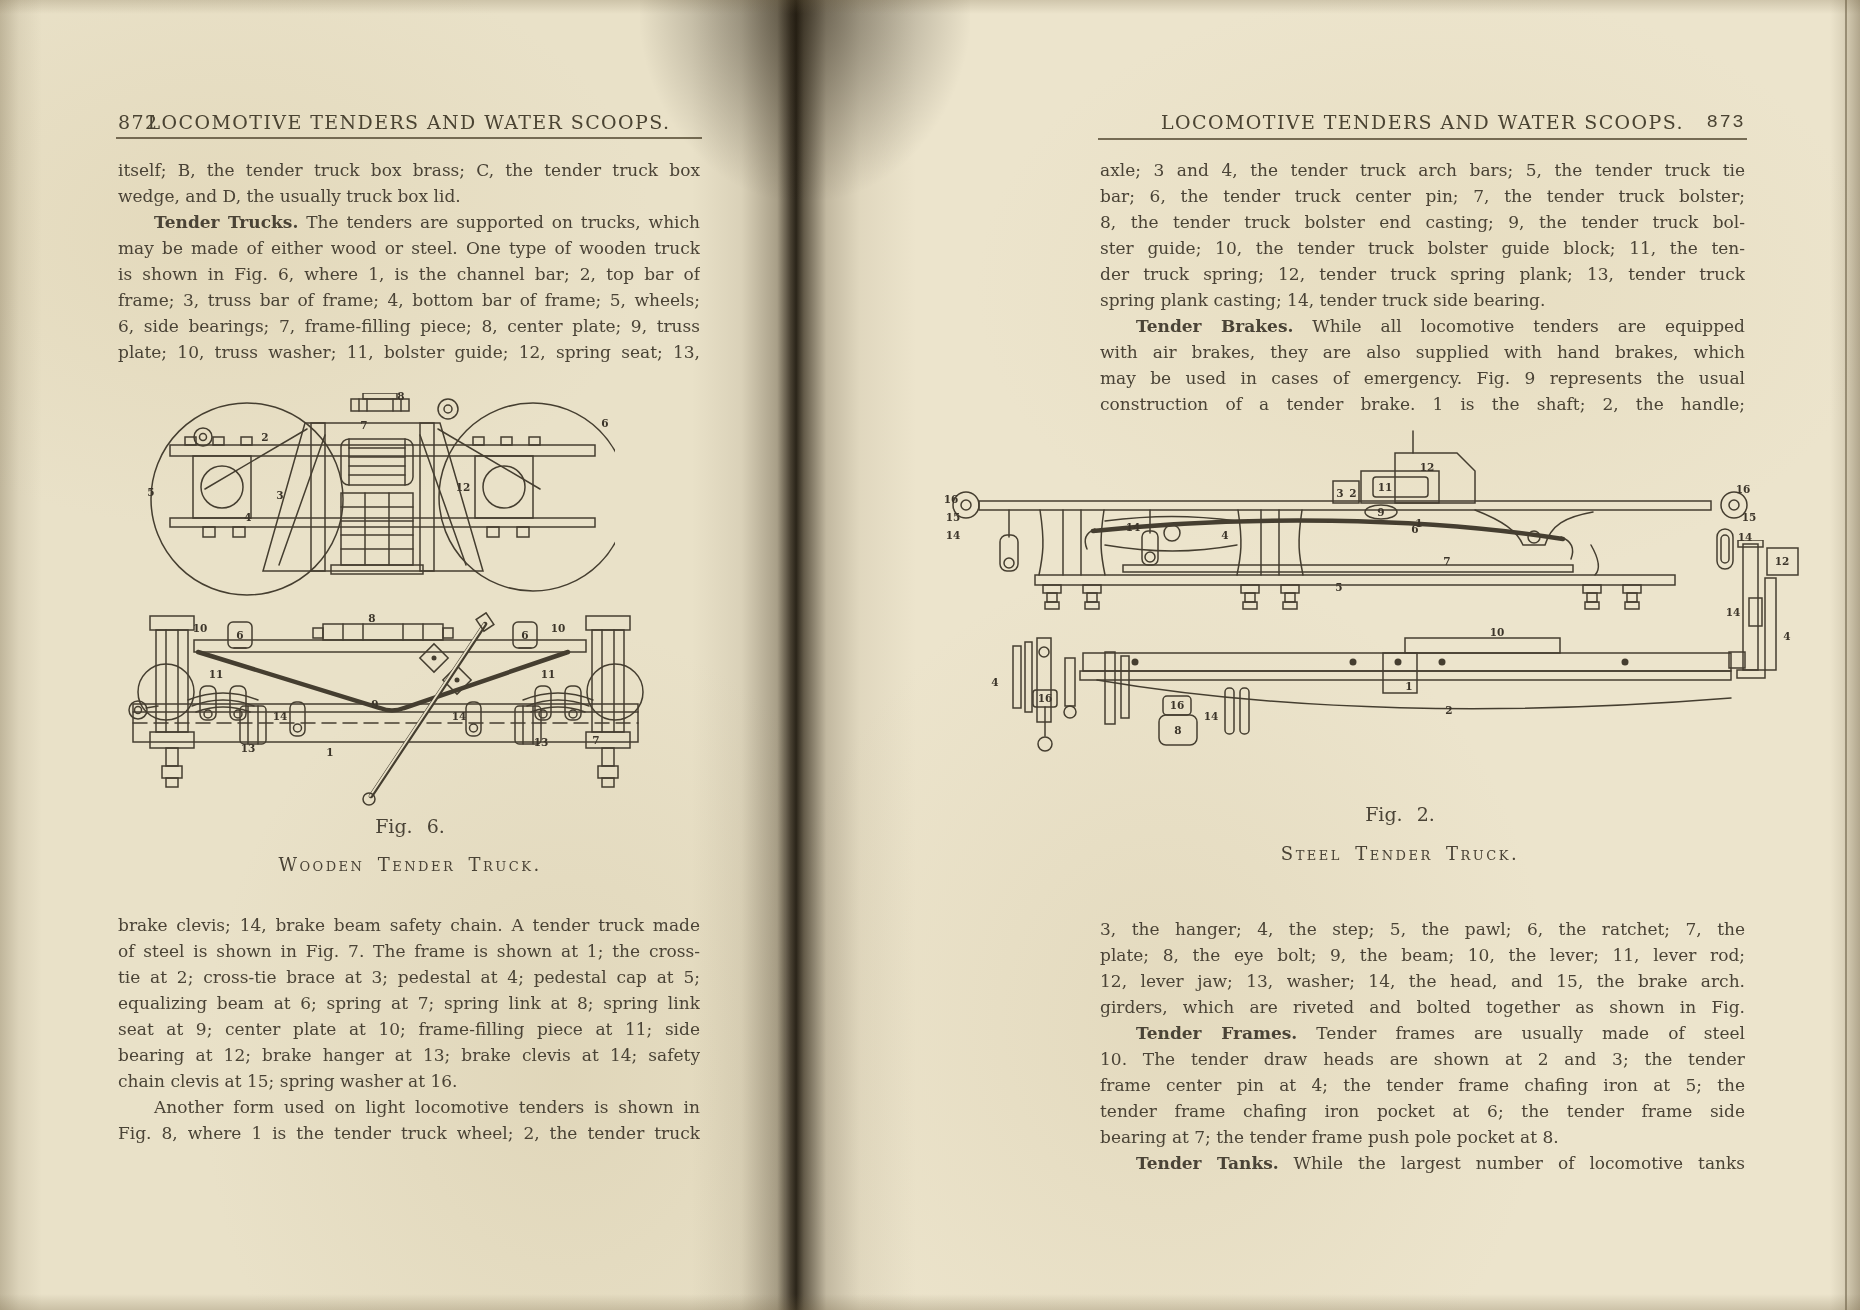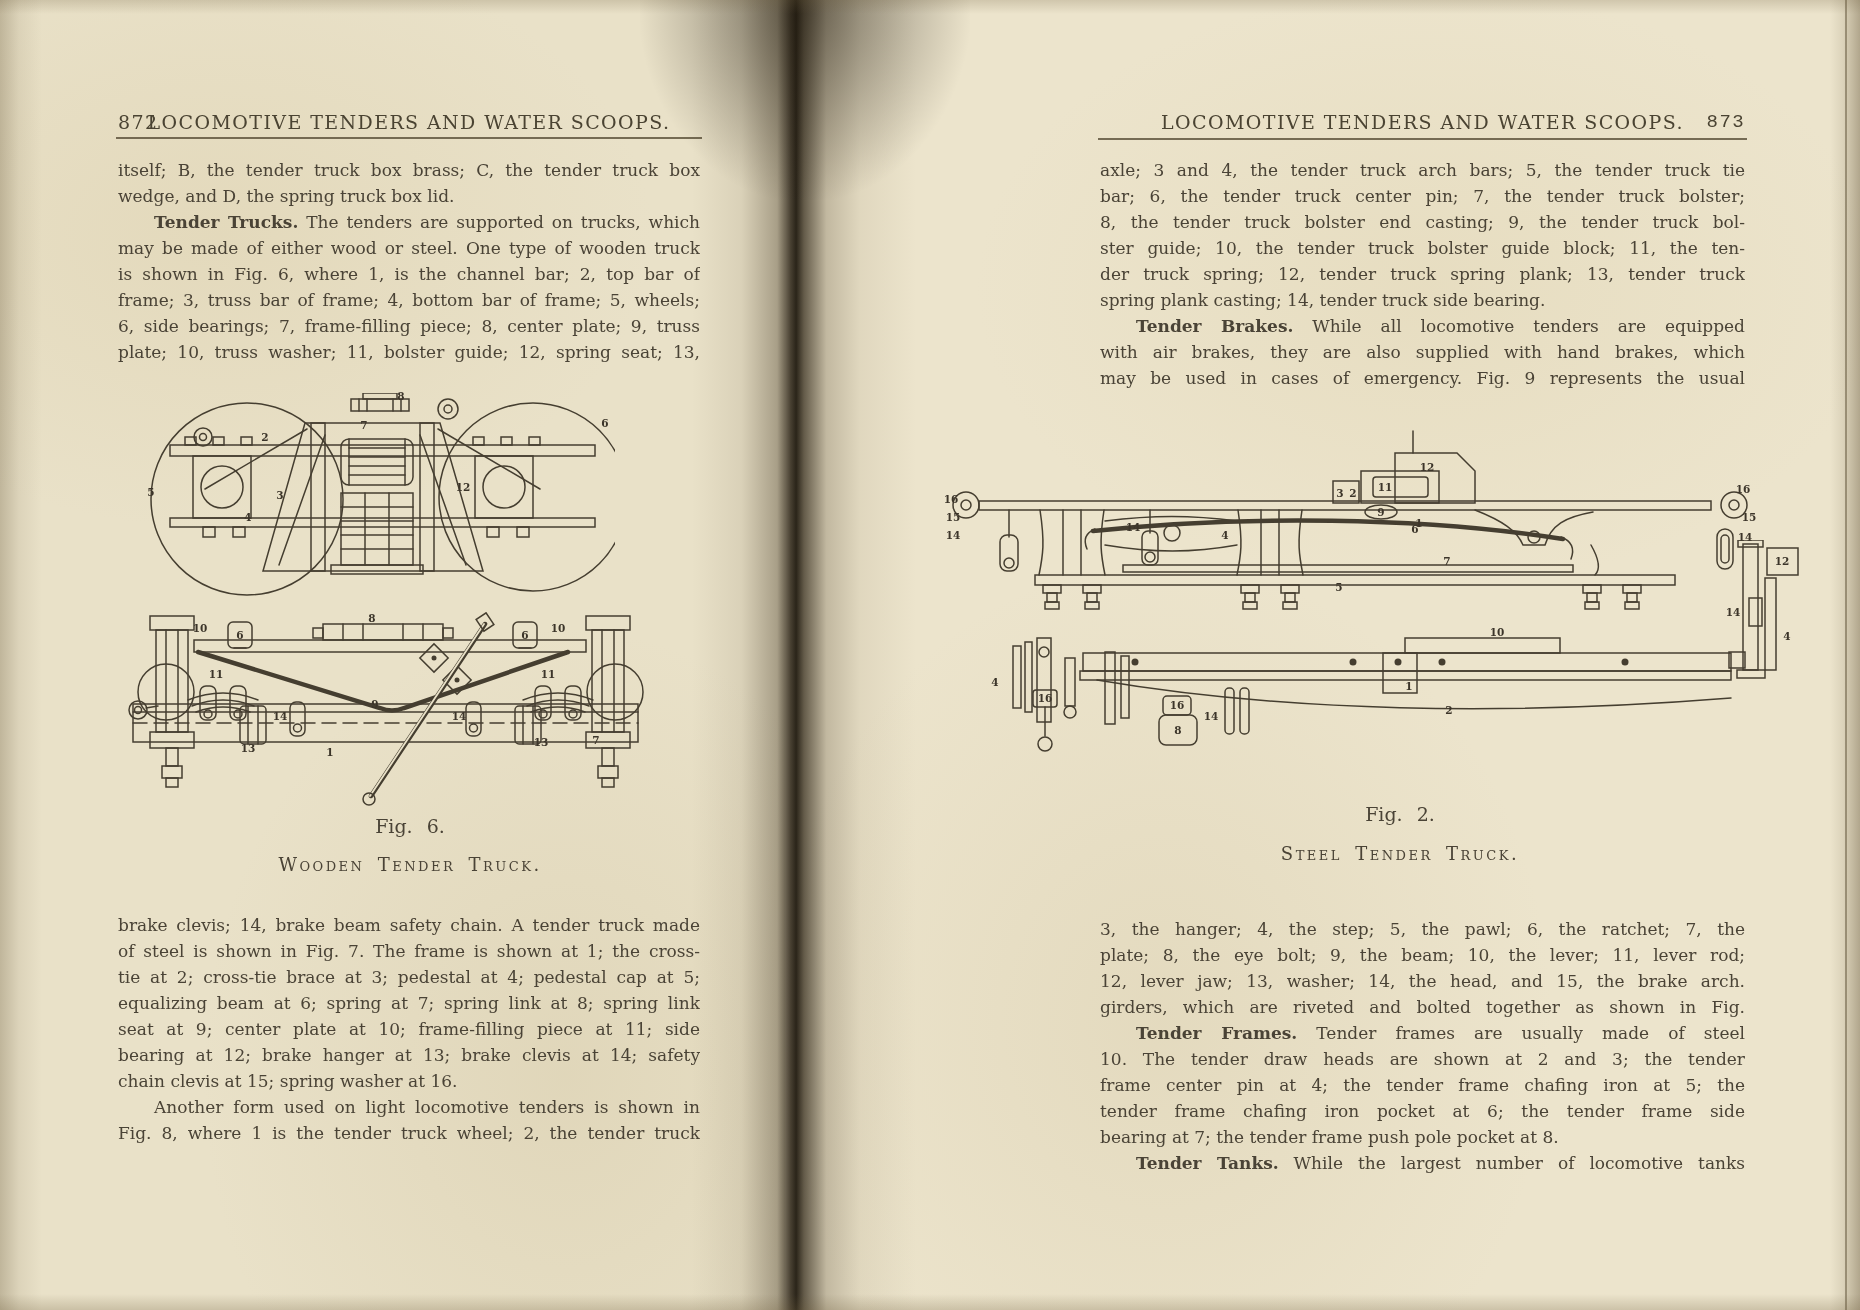--- a/index.html
+++ b/index.html
@@ -71,21 +71,21 @@
   <div class="page page-right"></div>
 
   <div class="header" style="left:118px; width:582px;">
     <span class="pgnum" style="left:0;">872</span>
     <span class="title">LOCOMOTIVE TENDERS AND WATER SCOOPS.</span>
   </div>
   <div class="rule" style="left:116px; top:137px; width:586px;"></div>
 
   <div class="textblock" style="left:118px; top:157px; width:582px;">
       <div class="tline">itself; B, the tender truck box brass; C, the tender truck box</div>
-      <div class="tline end">wedge, and D, the spring truck box lid.</div>
+      <div class="tline end">wedge, and D, the usually truck box lid.</div>
       <div class="tline ind"><b>Tender Trucks.</b> The tenders are supported on trucks, which</div>
       <div class="tline">may be made of either wood or steel. One type of wooden truck</div>
       <div class="tline">is shown in Fig. 6, where 1, is the channel bar; 2, top bar of</div>
       <div class="tline">frame; 3, truss bar of frame; 4, bottom bar of frame; 5, wheels;</div>
       <div class="tline">6, side bearings; 7, frame-filling piece; 8, center plate; 9, truss</div>
       <div class="tline">plate; 10, truss washer; 11, bolster guide; 12, spring seat; 13,</div>
     </div>
 
   <div class="fig" style="left:115px; top:393px; width:500px; height:222px;">
     <svg viewBox="0 0 500 222" width="500" height="222">
@@ -262,20 +262,21 @@
   <div class="textblock" style="left:1100px; top:157px; width:645px;">
       <div class="tline">axle; 3 and 4, the tender truck arch bars; 5, the tender truck tie</div>
       <div class="tline">bar; 6, the tender truck center pin; 7, the tender truck bolster;</div>
       <div class="tline">8, the tender truck bolster end casting; 9, the tender truck bol-</div>
       <div class="tline">ster guide; 10, the tender truck bolster guide block; 11, the ten-</div>
       <div class="tline">der truck spring; 12, tender truck spring plank; 13, tender truck</div>
       <div class="tline end">spring plank casting; 14, tender truck side bearing.</div>
       <div class="tline ind"><b>Tender Brakes.</b> While all locomotive tenders are equipped</div>
       <div class="tline">with air brakes, they are also supplied with hand brakes, which</div>
       <div class="tline">may be used in cases of emergency. Fig. 9 represents the usual</div>
+      <div class="tline">construction of a tender brake. 1 is the shaft; 2, the handle;</div>
     </div>
 
   <div class="fig" style="left:943px; top:425px; width:815px; height:190px;">
     <svg viewBox="0 0 815 190" width="815" height="190">
       <rect x="36" y="76" width="732" height="9"></rect>
       <circle cx="23" cy="80" r="13"></circle>
         <circle cx="23" cy="80" r="5"></circle>
       <circle cx="791" cy="80" r="13"></circle>
         <circle cx="791" cy="80" r="5"></circle>
       <rect x="774" y="104" width="16" height="40" rx="8"></rect>

